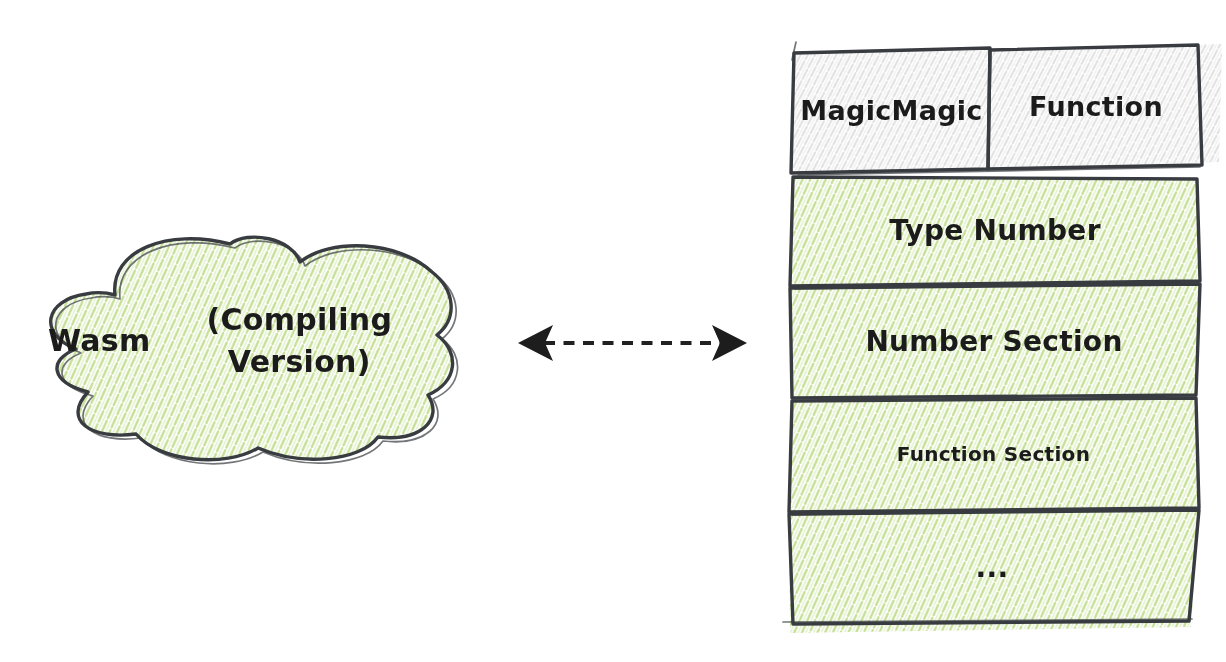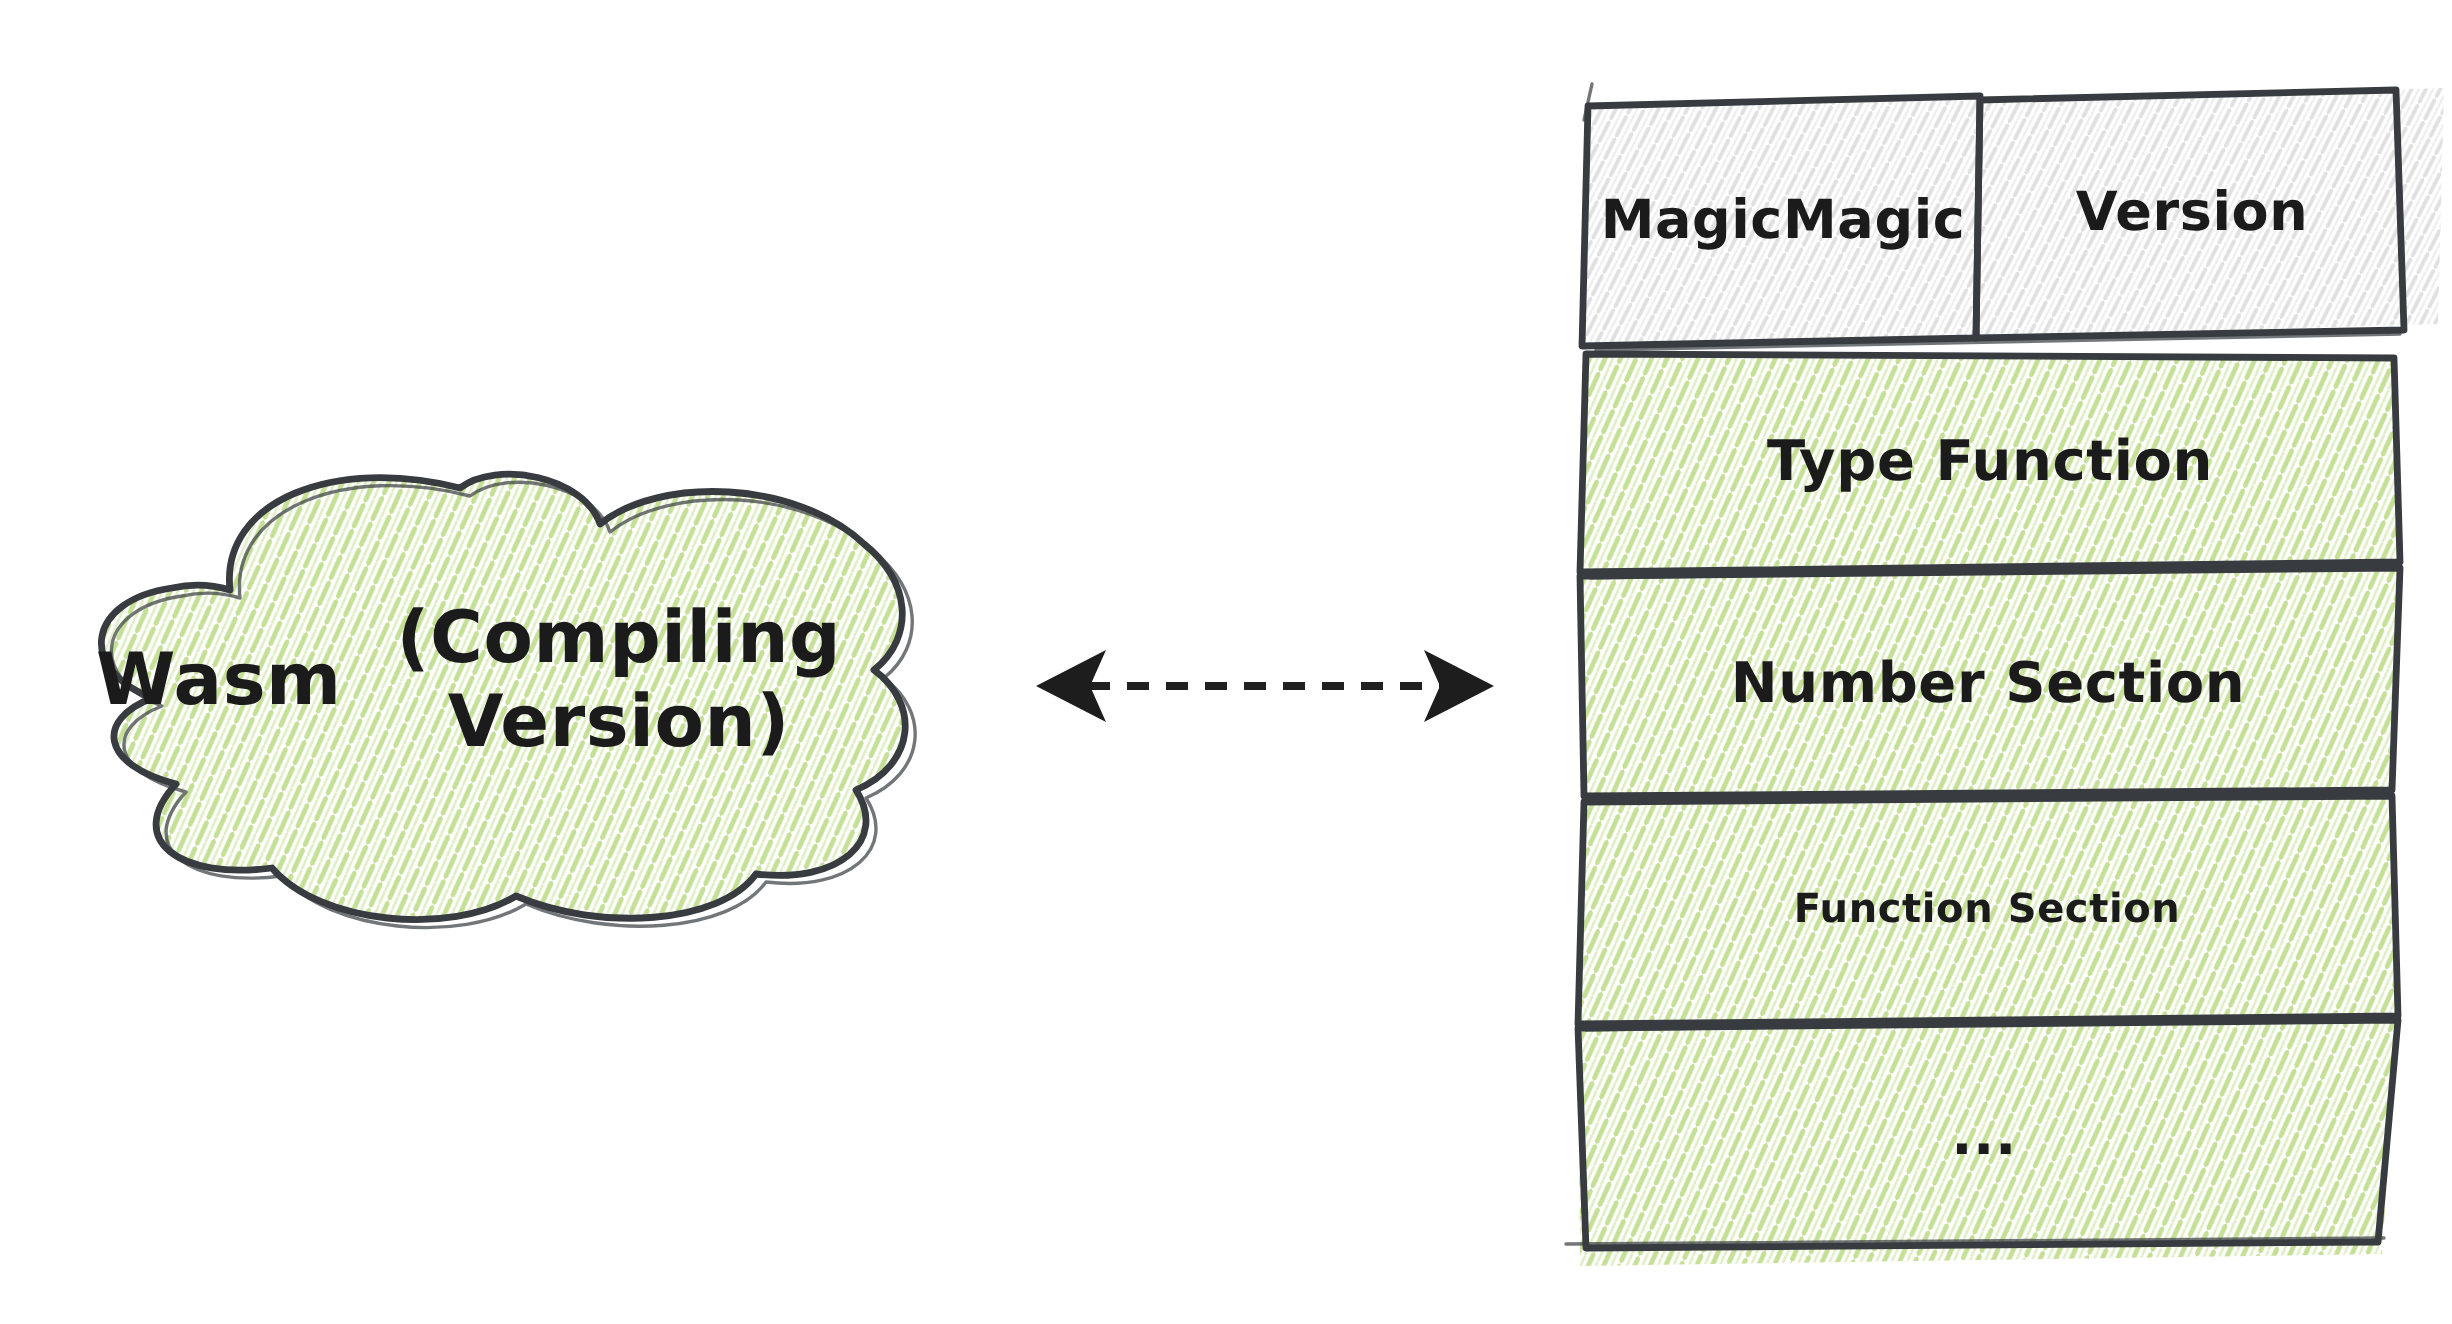--- a/index.html
+++ b/index.html
@@ -25,21 +25,21 @@
   .label, .cell {
     position: absolute;
     display: flex;
     align-items: center;
     justify-content: center;
     text-align: center;
     font-weight: 600;
     letter-spacing: 0.3px;
     pointer-events: none;
   }
-  .cloud-label   { left: 48px;  top: 295px; width: 400px; height: 92px;  font-size: 36px; line-height: 42px; }
+  .cloud-label   { left: 48px;  top: 295px; width: 400px; height: 92px;  font-size: 30px; line-height: 42px; }
   .cell-magic    { left: 795px; top: 52px;  width: 193px; height: 118px; font-size: 27px; line-height: 38px; }
   .cell-version  { left: 990px; top: 48px;  width: 212px; height: 118px; font-size: 27px; line-height: 38px; }
   .cell-type     { left: 793px; top: 178px; width: 404px; height: 104px; font-size: 28px; }
   .cell-import   { left: 792px; top: 286px; width: 404px; height: 110px; font-size: 28px; }
   .cell-function { left: 791px; top: 399px; width: 405px; height: 110px; font-size: 20px; }
   .cell-ellipsis { left: 791px; top: 512px; width: 402px; height: 110px; font-size: 28px; }
 </style>
 </head>
 <body>
 
@@ -114,25 +114,25 @@
     <div>Wasm</div>
     <div>(Compiling Version)</div>
   </div>
 
   <div class="cell cell-magic">
     <div>Magic</div>
     <div>Magic</div>
   </div>
 
   <div class="cell cell-version">
-    <div>Version</div>
+    <div>Function</div>
   </div>
 
   <div class="cell cell-type">
-    <div>Type Function</div>
+    <div>Type Number</div>
   </div>
 
   <div class="cell cell-import">
     <div>Number Section</div>
   </div>
 
   <div class="cell cell-function">
     <div>Function Section</div>
   </div>
 

